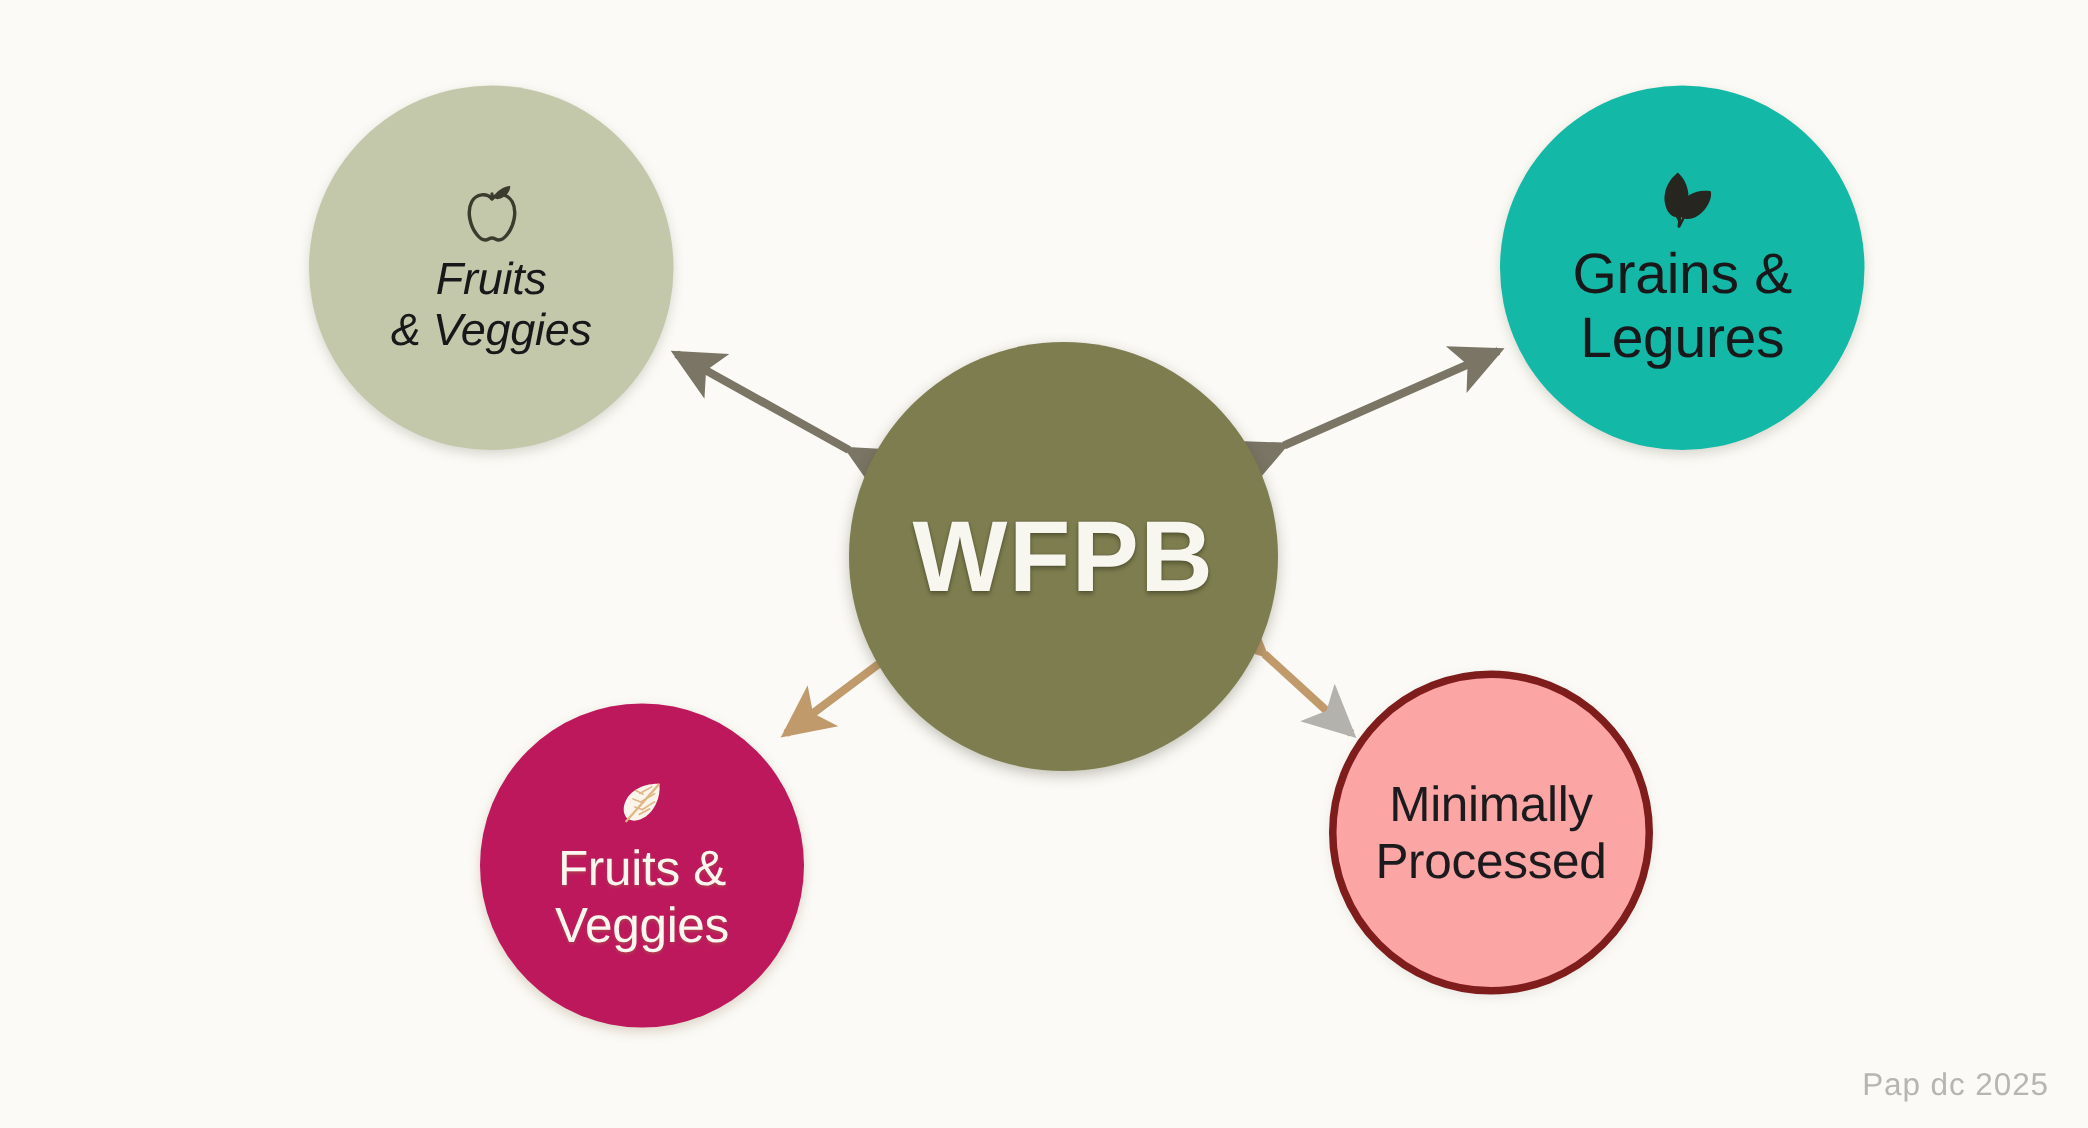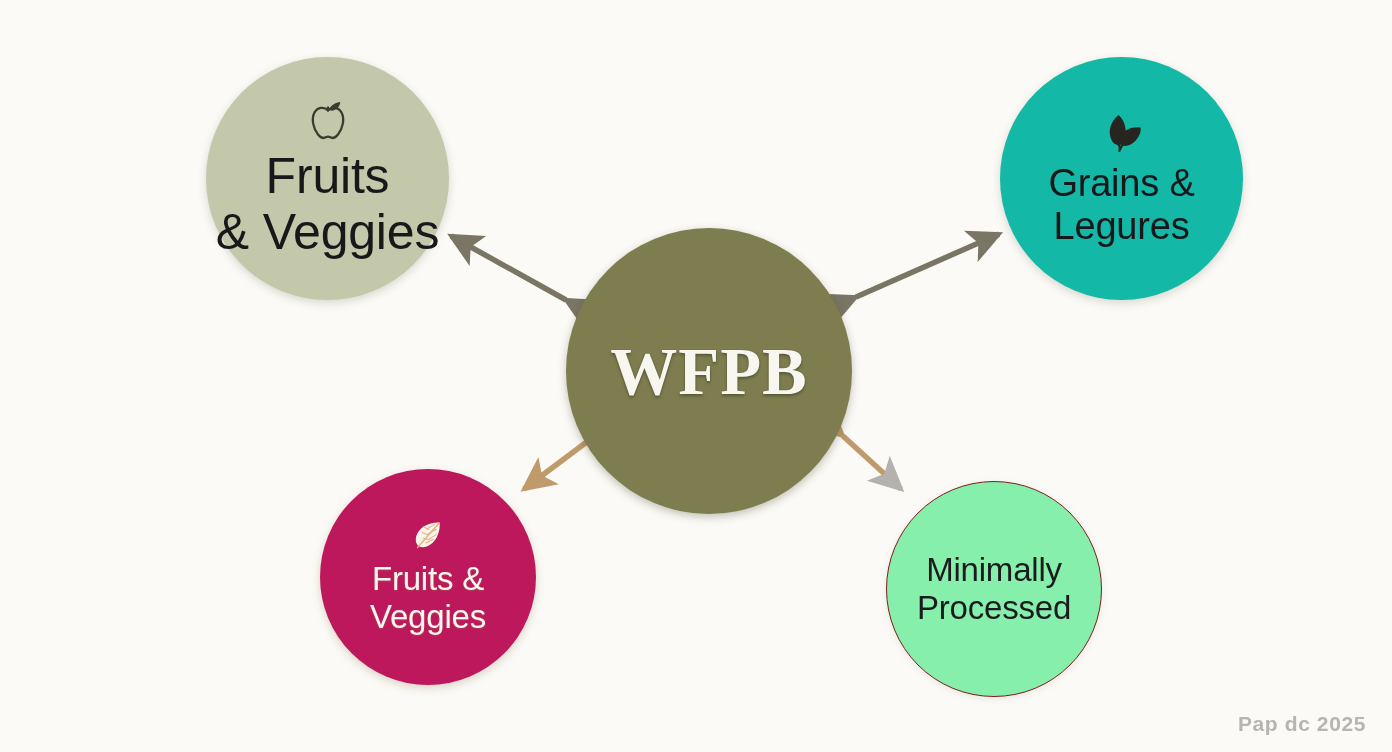--- a/index.html
+++ b/index.html
@@ -67,37 +67,37 @@
     background: #7d7d4f;
     box-shadow: 0 3px 9px rgba(60, 60, 35, 0.30);
   }
   #node-hub .node-label {
     font-size: 67px;
     font-weight: bold;
     color: #f7f6ef;
     letter-spacing: 1px;
     text-shadow: 0 2px 3px rgba(45, 45, 25, 0.45),
                  0 0 1px rgba(45, 45, 25, 0.55);
-    font-family: Liberation Serif, serif;
   }
 
   
   #node-fruits-veggies-green {
     left: 206px;
     top: 57px;
     width: 243px;
     height: 243px;
     background: #c3c8ab;
     box-shadow: 0 3px 8px rgba(90, 95, 70, 0.22);
   }
   #node-fruits-veggies-green .node-label {
-    font-size: 50px;
+    font-size: 30px;
     font-weight: 500;
     color: #18181a;
     line-height: 1.12;
+    font-style: italic;
   }
 
   
   #node-grains-legumes {
     left: 1000px;
     top: 57px;
     width: 243px;
     height: 243px;
     background: #14b8a6;
     box-shadow: 0 3px 8px rgba(90, 95, 70, 0.22);
@@ -122,44 +122,43 @@
     font-size: 33px;
     font-weight: 500;
     color: #fbf6ee;
     line-height: 1.14;
     text-shadow: 0 1px 2px rgba(150, 110, 60, 0.45);
   }
 
   
   #node-minimally-processed {
     left: 886px;
-    top: 481px;
+    top: 447px;
     width: 216px;
     height: 216px;
-    background: #86efac;
-    border: 1px solid #7f1d1d;
+    background: #fca5a5;
+    border: 5px solid #7f1d1d;
     box-shadow: 0 2px 7px rgba(150, 148, 140, 0.18);
   }
   #node-minimally-processed .node-label {
     font-size: 33px;
     font-weight: 500;
     color: #1b1b1d;
     line-height: 1.16;
   }
 
   
   #watermark {
     position: absolute;
     right: 26px;
     bottom: 16px;
     font-size: 21px;
     color: #b7b5b0;
     letter-spacing: 0.6px;
     z-index: 3;
-    font-weight: bold;
   }
 </style>
 </head>
 <body>
 
 <div id="canvas">
 
   <svg id="connectors" viewBox="0 0 1392 752">
     <defs>
 

